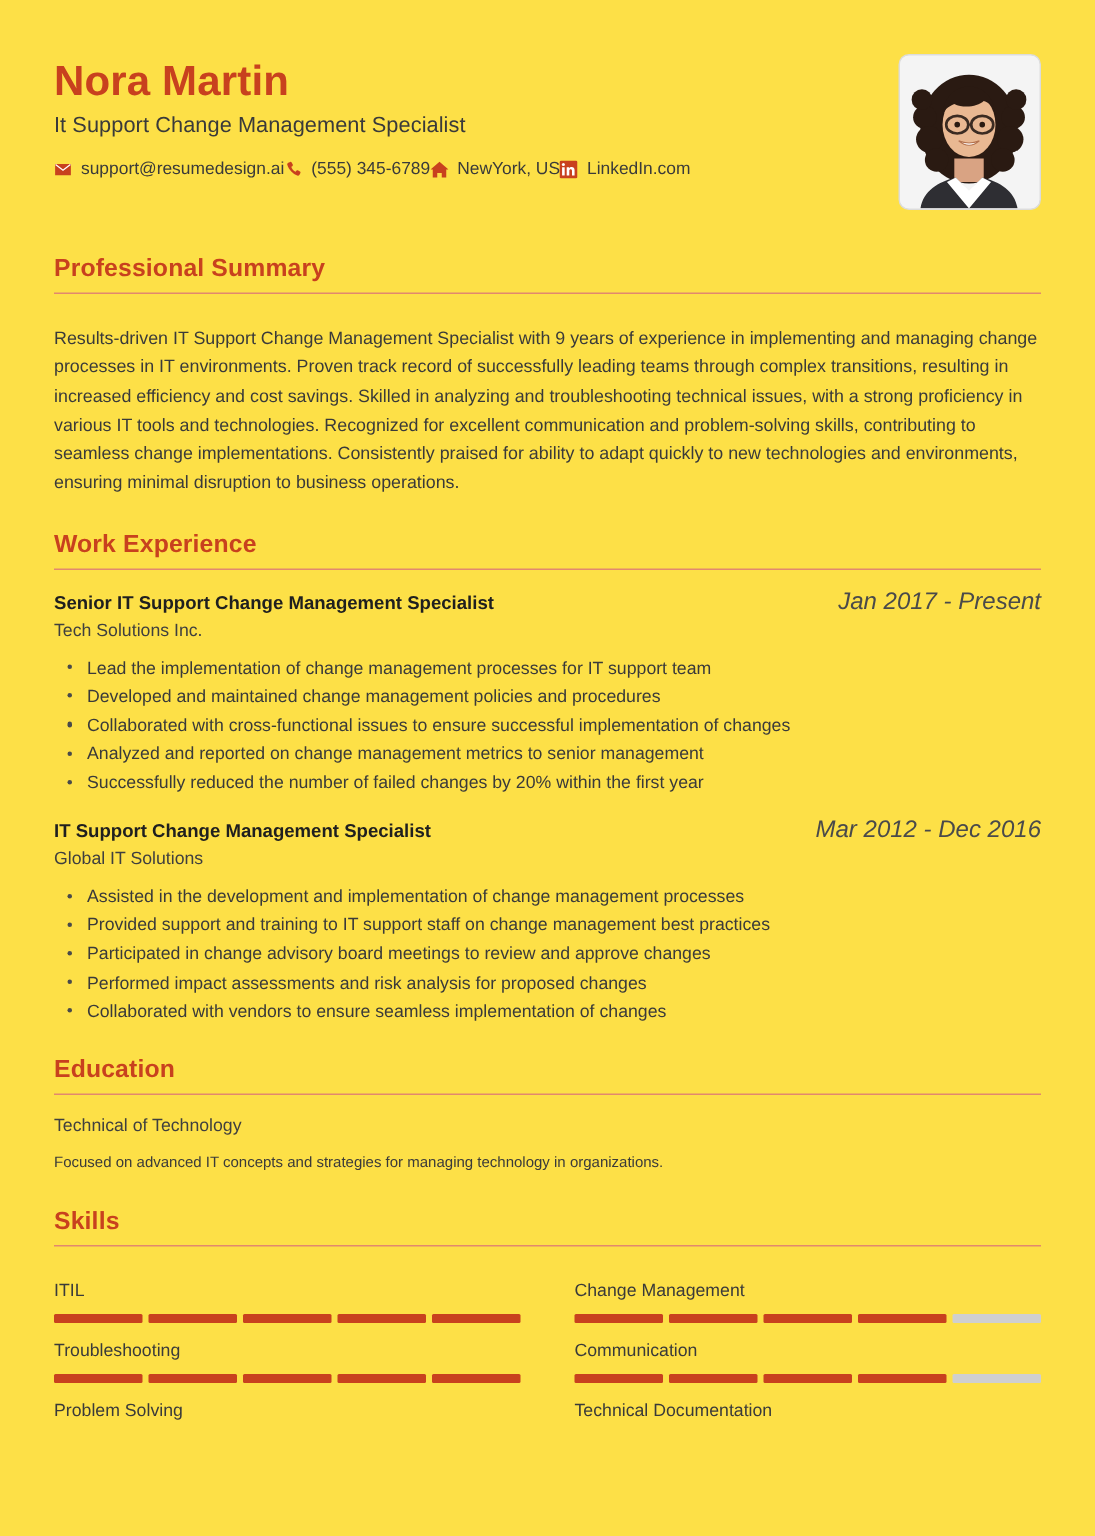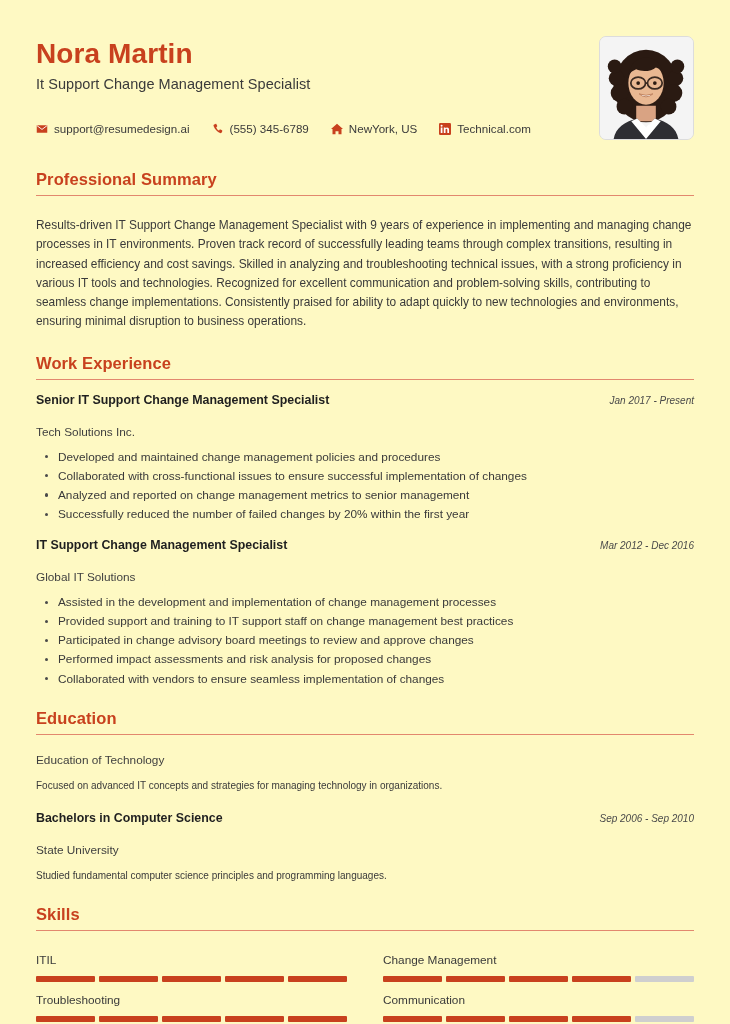--- a/index.html
+++ b/index.html
@@ -6,21 +6,21 @@
   html, body {
     width: 730px;
     height: 1024px;
     background: #ffffff;
     font-family: "Liberation Sans", sans-serif;
   }
   .page {
     position: relative;
     width: 730px;
     height: 1024px;
-    background: #fef9c3;
+    background: #fde047;
     padding: 34px 36px 0 36px;
     overflow: hidden;
   }
 
   
   .header {
     display: flex;
     justify-content: space-between;
     align-items: flex-start;
     margin-bottom: 30px;
@@ -36,22 +36,22 @@
   .job-title {
     font-size: 14.5px;
     color: #3a3a3a;
     margin-top: 7px;
     letter-spacing: 0.05px;
   }
   .contact-row {
     display: flex;
     align-items: center;
     flex-wrap: wrap;
-    margin-top: 30px;
-    gap: 22px;
+    margin-top: 14px;
+    gap: 0;
   }
   .contact-item {
     display: flex;
     align-items: center;
     gap: 6px;
     font-size: 11.6px;
     color: #3a3a3a;
     white-space: nowrap;
   }
   .contact-item .ic {
@@ -110,30 +110,30 @@
     justify-content: space-between;
     align-items: baseline;
     gap: 3px;
   }
   .entry-role {
     font-size: 12.4px;
     font-weight: bold;
     color: #1f1f1f;
   }
   .entry-date {
-    font-size: 10px;
+    font-size: 16px;
     font-style: italic;
     color: #4a4a4a;
     white-space: nowrap;
     text-align: right;
   }
   .entry-org {
     font-size: 11.8px;
     color: #3f3f3f;
-    margin-top: 18px;
+    margin-top: 2px;
   }
   .entry-desc {
     font-size: 10px;
     color: #3a3a3a;
     margin-top: 11px;
     line-height: 1.5;
   }
   .bullets {
     list-style: none;
     margin-top: 9px;
@@ -227,21 +227,21 @@
 
         <div class="contact-item">
           <span class="ic">
             <svg viewBox="0 0 16 16" width="12" height="12">
               <rect x="0" y="0" width="16" height="16" rx="1.6" fill="currentColor"></rect>
               <rect x="2.3" y="6" width="2.3" height="7.3" fill="#ffffff"></rect>
               <circle cx="3.45" cy="3.6" r="1.35" fill="#ffffff"></circle>
               <path d="M6.4 6h2.2v1c.45-.75 1.3-1.15 2.2-1.15 1.6 0 2.6 1 2.6 2.9v4.55h-2.3V9.2c0-.95-.4-1.5-1.2-1.5-.75 0-1.2.5-1.2 1.5v4.1H6.4V6z" fill="#ffffff"></path>
             </svg>
           </span>
-          <span>Technical.com</span>
+          <span>LinkedIn.com</span>
         </div>
 
       </div>
     </div>
 
     <div class="photo">
       <svg viewBox="0 0 95 104" preserveAspectRatio="xMidYMid slice">
         <rect width="95" height="104" fill="#f4f4f4"></rect>
 
         <ellipse cx="47" cy="50" rx="33" ry="37" fill="#2a1a12"></ellipse>
@@ -287,20 +287,21 @@
     <div class="section-title">Work Experience</div>
     <div class="section-rule"></div>
 
     <div class="entry">
       <div class="entry-head">
         <div class="entry-role">Senior IT Support Change Management Specialist</div>
         <div class="entry-date">Jan 2017 - Present</div>
       </div>
       <div class="entry-org">Tech Solutions Inc.</div>
       <ul class="bullets">
+        <li>Lead the implementation of change management processes for IT support team</li>
         <li>Developed and maintained change management policies and procedures</li>
         <li>Collaborated with cross-functional issues to ensure successful implementation of changes</li>
         <li>Analyzed and reported on change management metrics to senior management</li>
         <li>Successfully reduced the number of failed changes by 20% within the first year</li>
       </ul>
     </div>
 
     <div class="entry">
       <div class="entry-head">
         <div class="entry-role">IT Support Change Management Specialist</div>
@@ -315,32 +316,24 @@
         <li>Collaborated with vendors to ensure seamless implementation of changes</li>
       </ul>
     </div>
   </div>
 
   <div class="section" style="margin-bottom:22px;">
     <div class="section-title">Education</div>
     <div class="section-rule"></div>
 
     <div class="entry" style="margin-bottom:18px;">
-      <div class="entry-org">Education of Technology</div>
+      <div class="entry-org">Technical of Technology</div>
       <div class="entry-desc">Focused on advanced IT concepts and strategies for managing technology in organizations.</div>
     </div>
 
-    <div class="entry">
-      <div class="entry-head">
-        <div class="entry-role">Bachelors in Computer Science</div>
-        <div class="entry-date">Sep 2006 - Sep 2010</div>
-      </div>
-      <div class="entry-org">State University</div>
-      <div class="entry-desc">Studied fundamental computer science principles and programming languages.</div>
-    </div>
   </div>
 
   <div class="section">
     <div class="section-title">Skills</div>
     <div class="section-rule"></div>
     <div class="skills-grid" id="skills-grid">
         <div class="skill">
           <div class="skill-name">ITIL</div>
           <div class="skill-bar">
             <div class="seg on"></div>

